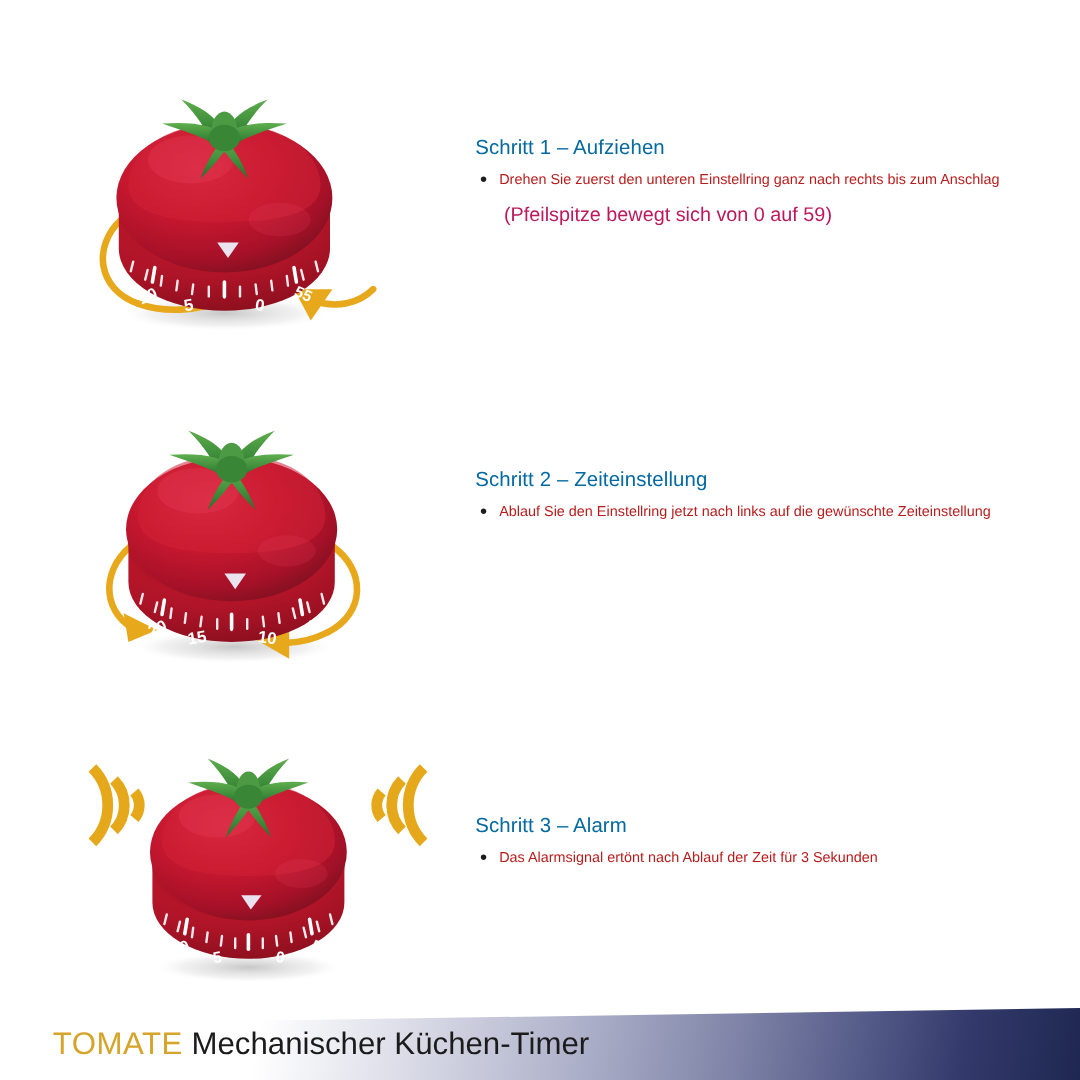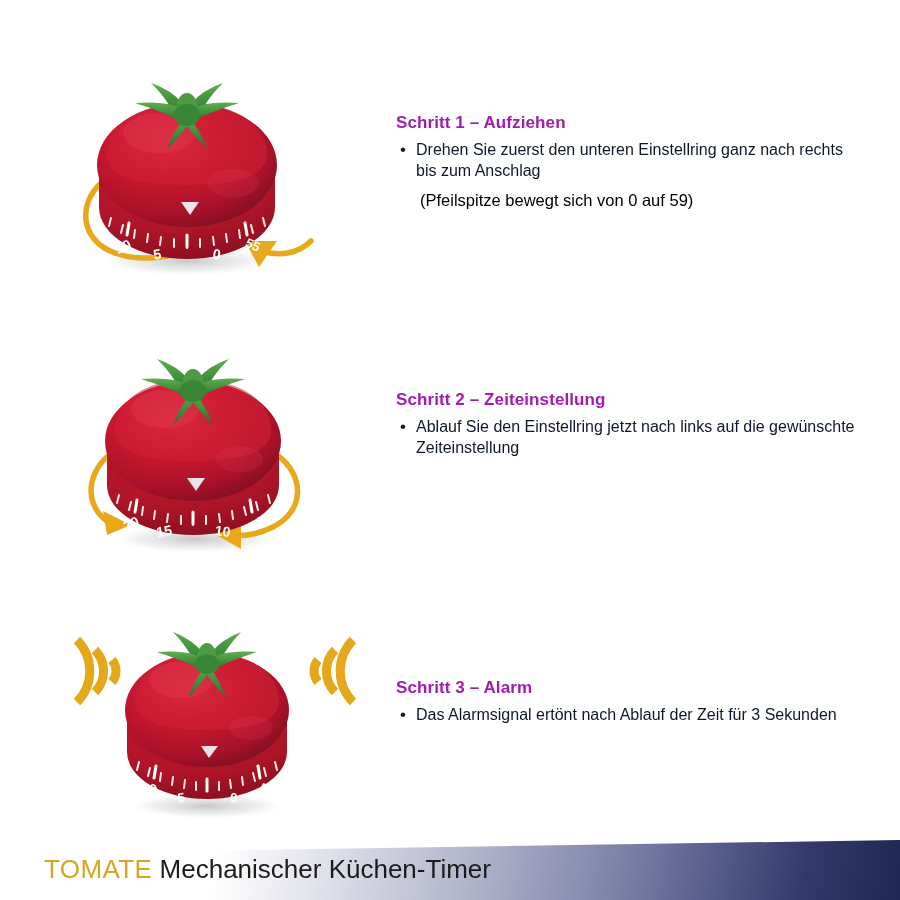--- a/index.html
+++ b/index.html
@@ -44,23 +44,23 @@
   .textcol {
     position: absolute;
     left: 396px;
     width: 470px;
   }
   .step-1 .textcol { top: 58px; }
   .step-2 .textcol { top: 55px; }
   .step-3 .textcol { top: 68px; }
 
   .step-title {
-    color: #a21caf;
+    color: #0369a1;
     font-size: 17px;
-    font-weight: bold;
+    font-weight: normal;
     letter-spacing: 0.1px;
     margin: 0 0 6px 0;
     line-height: 1.2;
     white-space: nowrap;
   }
 
   .bullet-row {
     display: flex;
     align-items: flex-start;
     margin: 0;
@@ -69,27 +69,27 @@
     color: #1c1c1c;
     font-size: 17px;
     line-height: 21px;
     width: 20px;
     flex: 0 0 20px;
     text-align: left;
     padding-left: 4px;
     box-sizing: border-box;
   }
   .bullet-text {
-    color: #0f172a;
-    font-size: 16px;
+    color: #b91c1c;
+    font-size: 12px;
     line-height: 21px;
     flex: 1 1 auto;
   }
   .note {
-    color: #000000;
+    color: #be185d;
     font-size: 16.5px;
     line-height: 21px;
     margin: 9px 0 0 24px;
   }
 
   
   .footer {
     position: absolute;
     left: 0;
     bottom: 0;

